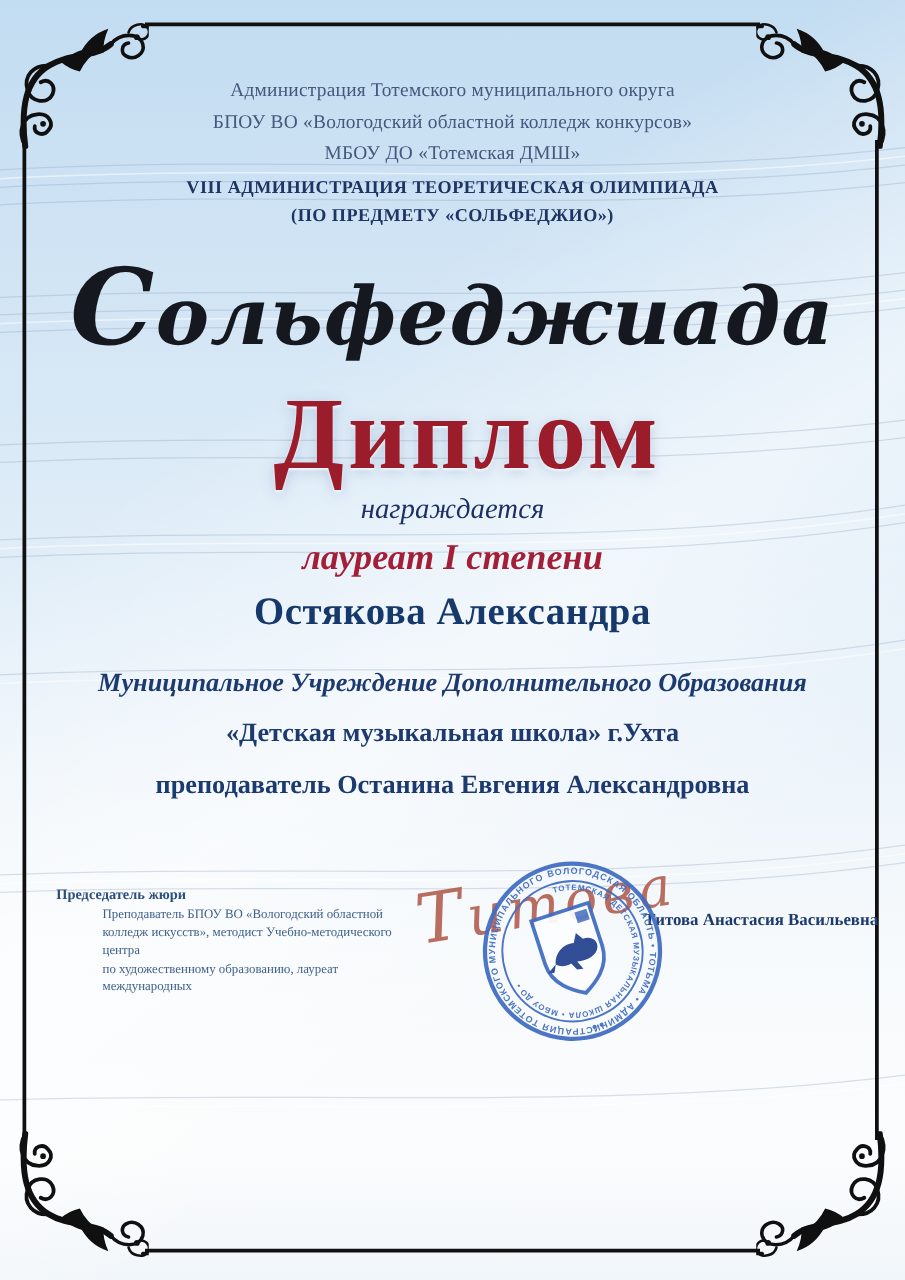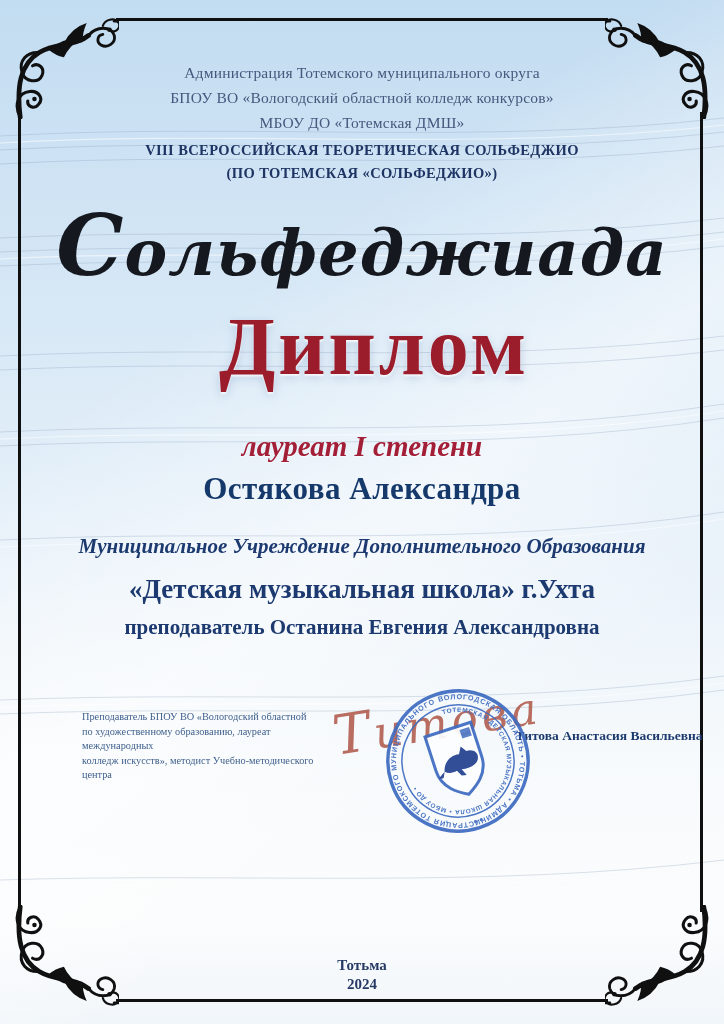--- a/index.html
+++ b/index.html
@@ -29,21 +29,21 @@
   .script-title{top:196px;font-size:64px;font-style:italic;font-weight:bold;color:#15181f;
     font-family:"DejaVu Serif","Liberation Serif",serif;letter-spacing:1px;}
   .script-title::first-letter{font-size:1.32em;}
   .diploma{top:300px;font-size:82px;font-weight:bold;color:#9b1d2c;letter-spacing:3px;
     text-shadow:0 2px 2px rgba(255,255,255,.8), 0 3px 10px rgba(100,130,180,.35);margin-left:12px;}
   .awarded{top:394px;font-size:23px;font-style:italic;color:#1d2f66;}
   .degree{top:430px;font-size:29px;font-weight:bold;font-style:italic;color:#a31f38;
     text-shadow:0 1px 1px rgba(255,255,255,.7);}
   .recipient{top:471px;font-size:31px;font-weight:bold;color:#16396b;letter-spacing:.5px;}
   .inst1{top:534px;font-size:21px;font-weight:bold;color:#1c3a70;font-style:italic;}
-  .inst2{top:574px;font-size:27px;font-weight:bold;color:#1c3a70;}
+  .inst2{top:574px;font-size:21px;font-weight:bold;color:#1c3a70;}
   .teacher{top:615px;font-size:21px;font-weight:bold;color:#1c3a70;}
   .jury{position:absolute;left:45px;top:710px;width:280px;text-align:left;}
   .jury-title{font-size:11.5px;font-weight:bold;color:#2c4e7e;margin-bottom:3px;}
   .jury-line{font-size:10.3px;line-height:14.5px;color:#41618d;margin-left:37px;}
   .signature{position:absolute;left:332px;top:688px;font-size:44px;font-style:italic;
     font-family:"DejaVu Serif","Liberation Serif",serif;color:#b05a4b;opacity:.88;
     transform:rotate(-9deg);letter-spacing:4px;z-index:2;}
   .signature::first-letter{font-size:1.25em;}
   .stamp{position:absolute;left:383px;top:686px;width:150px;height:150px;z-index:3;opacity:.93;}
   .sig-name{position:absolute;left:500px;top:728px;width:218px;text-align:center;
@@ -152,39 +152,41 @@
     </g>
   </svg>
 
   <div class="cblock hdr">
     <div>Администрация Тотемского муниципального округа</div>
     <div>БПОУ ВО «Вологодский областной колледж конкурсов»</div>
     <div>МБОУ ДО «Тотемская ДМШ»</div>
   </div>
 
   <div class="cblock olymp">
-    <div>VIII ВСЕРОССИЙСКАЯ  ТЕОРЕТИЧЕСКАЯ СОЛЬФЕДЖИО</div>
-    <div>(ПО ТОТЕМСКАЯ «СОЛЬФЕДЖИО»)</div>
+    <div>VIII АДМИНИСТРАЦИЯ  ТЕОРЕТИЧЕСКАЯ ОЛИМПИАДА</div>
+    <div>(ПО ПРЕДМЕТУ «СОЛЬФЕДЖИО»)</div>
   </div>
 
   <div class="cblock script-title">Сольфеджиада</div>
 
   <div class="cblock diploma">Диплом</div>
 
+  <div class="cblock awarded">награждается</div>
   <div class="cblock degree">лауреат I степени</div>
   <div class="cblock recipient">Остякова Александра</div>
 
   <div class="cblock inst1">Муниципальное Учреждение Дополнительного Образования</div>
   <div class="cblock inst2">«Детская музыкальная школа» г.Ухта</div>
   <div class="cblock teacher">преподаватель Останина Евгения Александровна</div>
 
   <div class="jury">
+    <div class="jury-title">Председатель жюри</div>
     <div class="jury-line">Преподаватель БПОУ ВО «Вологодский областной</div>
+    <div class="jury-line">колледж искусств», методист Учебно-методического центра</div>
     <div class="jury-line">по художественному образованию, лауреат международных</div>
-    <div class="jury-line">колледж искусств», методист Учебно-методического центра</div>
   </div>
 
   <div class="signature">Титова</div>
 
   <svg class="stamp" viewBox="-75 -75 150 150">
     <g transform="rotate(-18)">
       <circle r="70" fill="none" stroke="#3f6cc1" stroke-width="3.4"></circle>
       <circle r="56" fill="none" stroke="#3f6cc1" stroke-width="1.5"></circle>
       <path id="ringO" d="M 0,-62 a 62,62 0 1 1 -0.01,0" fill="none"></path>
       <text font-size="7.2" fill="#3f6cc1" letter-spacing="0.8" font-family="Liberation Sans, sans-serif" font-weight="bold">
@@ -199,18 +201,14 @@
         <rect x="11" y="-29" width="10" height="9" fill="#3f6cc1" opacity="0.9"></rect>
         <path d="M-16,6 c2,-9 11,-14 19,-12 l4,-7 4,6 c7,0 11,5 9,10 c-2,6 -11,8 -19,6 l3,7 -5,-1 -3,-6 c-5,1 -9,0 -12,-3 l-3,6 -5,-1 c3,-2 6,-4 8,-5 z" fill="#23418f"></path>
       </g>
       <circle cx="-2" cy="63" r="1.6" fill="#3f6cc1"></circle>
       <circle cx="4" cy="63" r="1.6" fill="#3f6cc1"></circle>
     </g>
   </svg>
 
   <div class="sig-name">Титова Анастасия Васильевна</div>
 
-  <div class="cblock footer">
-    <div>Тотьма</div>
-    <div>2024</div>
-  </div>
 
 </div>
 
 </body></html>

